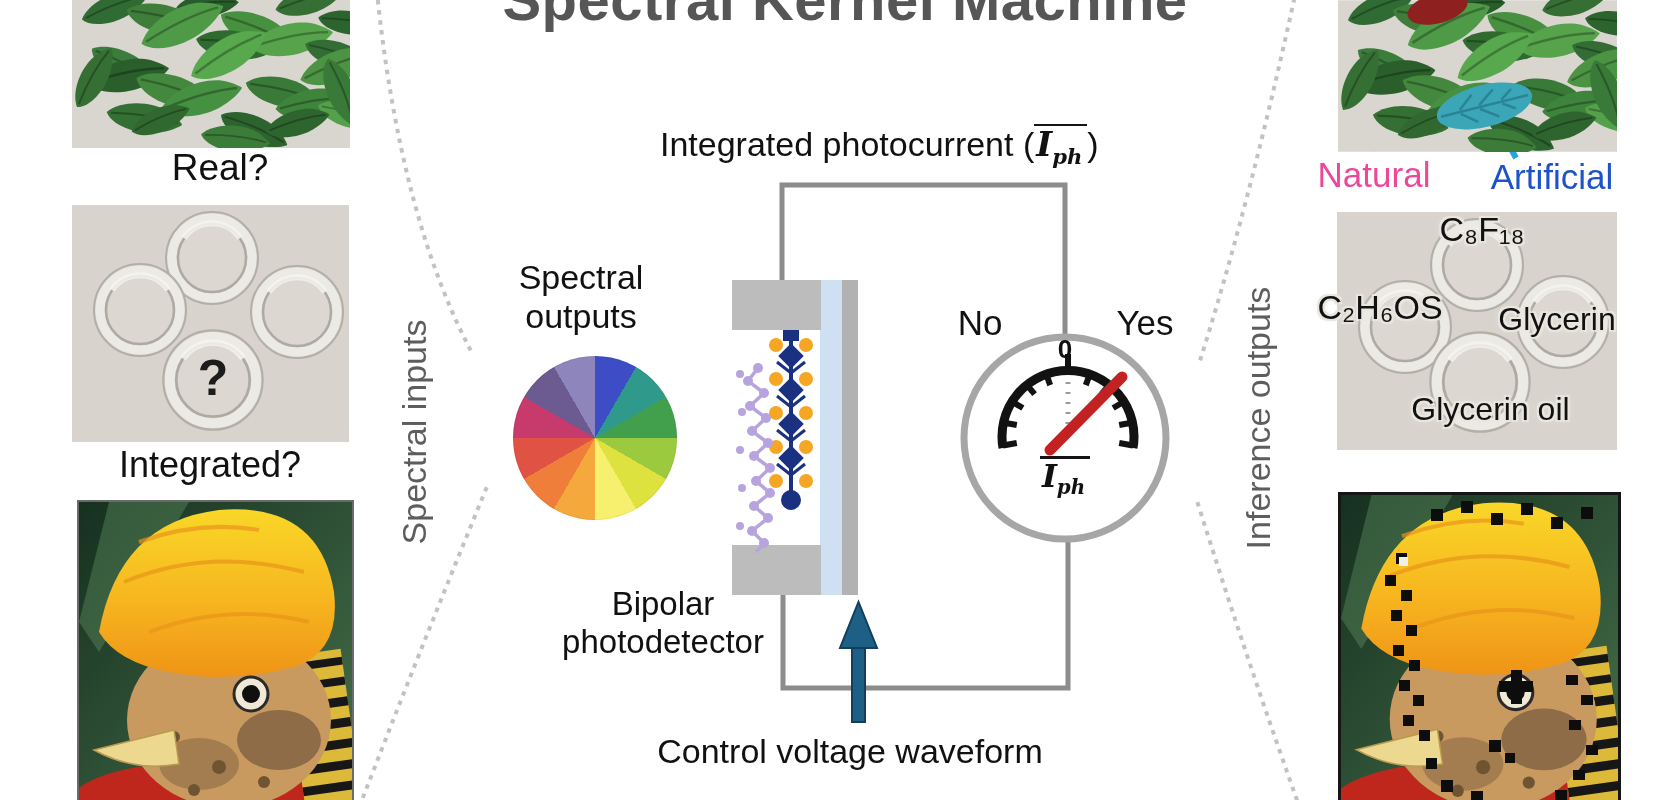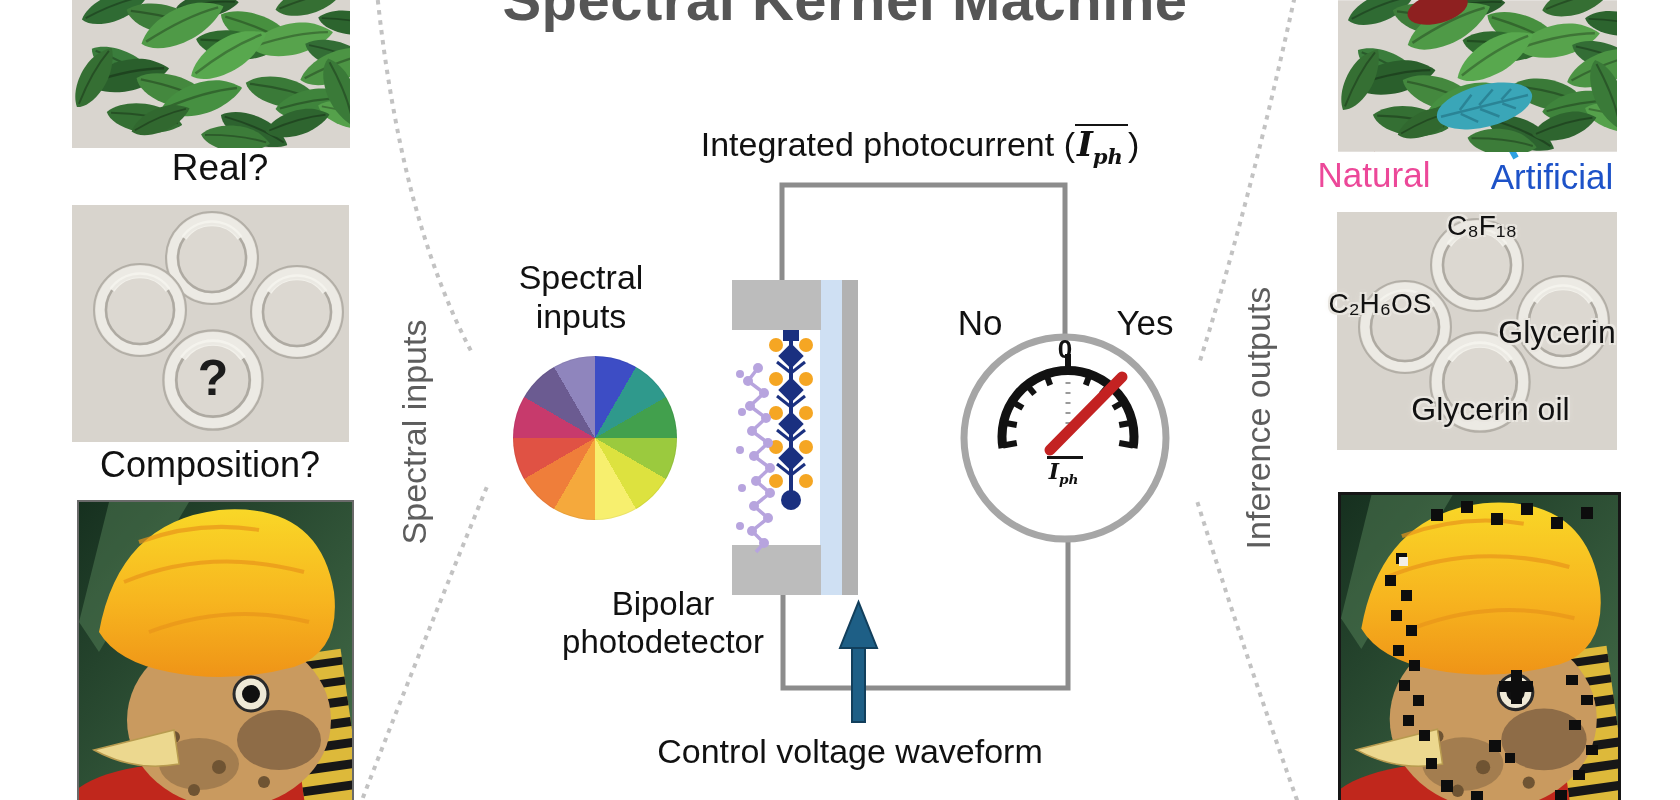--- a/index.html
+++ b/index.html
@@ -11,36 +11,36 @@
   .title{left:490px;top:-34px;width:710px;font-size:58px;font-weight:700;color:#565656;
          letter-spacing:.5px;text-align:center;white-space:nowrap;}
   .lbl-real{left:120px;top:147px;width:200px;font-size:37px;}
   .lbl-comp{left:80px;top:444px;width:260px;font-size:36px;}
   .dish-q{left:188px;top:349px;width:50px;font-size:50px;font-weight:600;color:#1c1c1c;}
   .rot-label{font-size:34px;color:#5d5d5d;white-space:nowrap;
              transform:translate(-50%,-50%) rotate(-90deg);}
   .lbl-sin{left:414px;top:432px;}
   .lbl-iout{left:1258px;top:418px;}
   .lbl-encoder{left:478px;top:258px;width:206px;font-size:34px;line-height:39px;}
-  .lbl-photoc{left:660px;top:124px;width:520px;font-size:34px;white-space:nowrap;text-align:center;}
+  .lbl-photoc{left:660px;top:124px;width:520px;font-size:34px;white-space:nowrap;text-align:left;}
   .lbl-bipolar{left:543px;top:585px;width:240px;font-size:33px;line-height:38px;}
   .lbl-control{left:650px;top:732px;width:400px;font-size:34px;white-space:nowrap;}
   .lbl-no{left:940px;top:303px;width:80px;font-size:35px;}
   .lbl-yes{left:1105px;top:303px;width:80px;font-size:35px;}
   .lbl-zero{left:1043px;top:334px;width:44px;font-size:26px;font-weight:700;}
-  .gauge-iph{left:1022px;top:456px;width:86px;font-size:22px;text-decoration:underline;}
+  .gauge-iph{left:1022px;top:456px;width:86px;font-size:32px;text-decoration:underline;}
   .math{font-family:"DejaVu Serif",serif;font-style:italic;font-weight:700;}
   .overbar{display:inline-block;border-top:3px solid #141414;padding:1px 5px 0 2px;line-height:1.05;}
   .lbl-natural{left:1304px;top:155px;width:140px;font-size:35px;color:#ec4899;}
   .lbl-artificial{left:1482px;top:157px;width:140px;font-size:35px;color:#1d52c8;}
-  .chem{font-size:28px;color:#111;white-space:nowrap;
+  .chem{font-size:34px;color:#111;white-space:nowrap;
         text-shadow:-2px -2px 0 #e9e6e0,2px -2px 0 #e9e6e0,-2px 2px 0 #e9e6e0,2px 2px 0 #e9e6e0,0 0 7px #e9e6e0;}
   .chem-top{left:1412px;top:210px;width:140px;}
   .chem-left{left:1300px;top:288px;width:160px;}
-  .chem-right{left:1482px;top:314px;width:150px;font-size:32px;}
+  .chem-right{left:1482px;top:301px;width:150px;font-size:32px;}
   .chem-bottom{left:1393px;top:391px;width:195px;font-size:32px;}
   
   #overlay{left:0;top:0;}
   .wheel{left:513px;top:356px;width:164px;height:164px;border-radius:50%;
          box-shadow:0 0 0 1px rgba(0,0,0,.05) inset;}
   .panel{display:block;}
   .bird-left{border:2px solid #6a6a6a;}
   .bird-right{border:3px solid #161616;}
 </style>
 </head>
@@ -138,21 +138,21 @@
   <div class="abs ctr lbl-real">Real?</div>
 
   <svg class="abs panel" style="left:72px;top:205px" width="277" height="237" viewBox="0 0 277 237">
     <rect width="277" height="237" fill="#d8d4cd"></rect>
     <use href="#dish" transform="translate(140,53)"></use>
     <use href="#dish" transform="translate(68,105)"></use>
     <use href="#dish" transform="translate(225,107)"></use>
     <use href="#dish" transform="translate(141,175) scale(1.08)"></use>
   </svg>
   <div class="abs ctr dish-q">?</div>
-  <div class="abs ctr lbl-comp">Composition?</div>
+  <div class="abs ctr lbl-comp">Integrated?</div>
 
   <svg class="abs panel bird-left" style="left:77px;top:500px" width="273" height="300" viewBox="0 0 273 300">
     <use href="#birdHead"></use>
   </svg>
 
   <svg id="overlay" class="abs" width="1680" height="800" viewBox="0 0 1680 800">
 
     <g stroke="#c2c2c2" stroke-width="4" fill="none" stroke-linecap="square" stroke-dasharray="0.5 9.5">
       <path d="M378,2 Q402,220 471,351"></path>
       <path d="M486,489 Q420,650 362,800"></path>
@@ -259,21 +259,21 @@
 
     <line x1="1448" y1="16" x2="1372" y2="150" stroke="#9e1818" stroke-width="6"></line>
     <line x1="1494" y1="118" x2="1516" y2="158" stroke="#2da2e2" stroke-width="6"></line>
   </svg>
 
   <div class="abs rot-label lbl-sin">Spectral inputs</div>
   <div class="abs rot-label lbl-iout">Inference outputs</div>
 
   <div class="abs ctr lbl-encoder">
     <div>Spectral</div>
-    <div>inputs</div>
+    <div>outputs</div>
   </div>
   <div class="abs wheel" style="background: conic-gradient(rgb(61, 77, 197) 0deg, rgb(61, 77, 197) 30deg, rgb(47, 153, 140) 30deg, rgb(47, 153, 140) 60deg, rgb(66, 160, 77) 60deg, rgb(66, 160, 77) 90deg, rgb(155, 202, 62) 90deg, rgb(155, 202, 62) 120deg, rgb(221, 226, 63) 120deg, rgb(221, 226, 63) 150deg, rgb(247, 239, 110) 150deg, rgb(247, 239, 110) 180deg, rgb(245, 169, 60) 180deg, rgb(245, 169, 60) 210deg, rgb(239, 126, 58) 210deg, rgb(239, 126, 58) 240deg, rgb(224, 82, 68) 240deg, rgb(224, 82, 68) 270deg, rgb(199, 58, 108) 270deg, rgb(199, 58, 108) 300deg, rgb(107, 91, 145) 300deg, rgb(107, 91, 145) 330deg, rgb(143, 133, 189) 330deg, rgb(143, 133, 189) 360deg);"></div>
 
   <div class="abs lbl-photoc">
     <span>Integrated photocurrent (</span><span class="overbar" style="border-top-width:2.5px"><span class="math">I</span><sub class="math" style="font-size:.62em">ph</sub></span><span>)</span>
   </div>
 
   <div class="abs ctr lbl-bipolar">
     <div>Bipolar</div>
     <div>photodetector</div>

